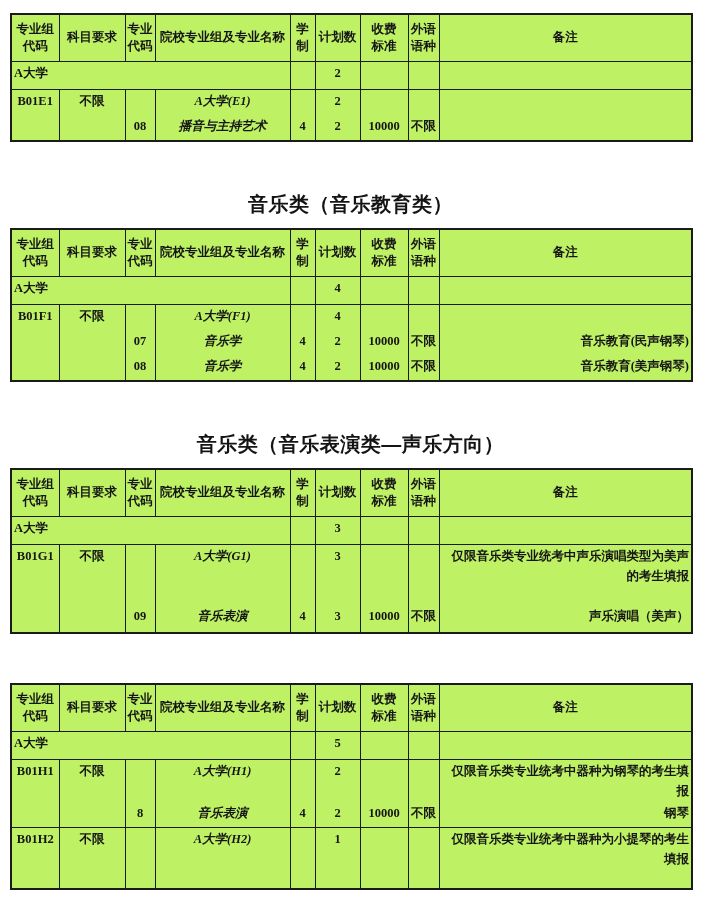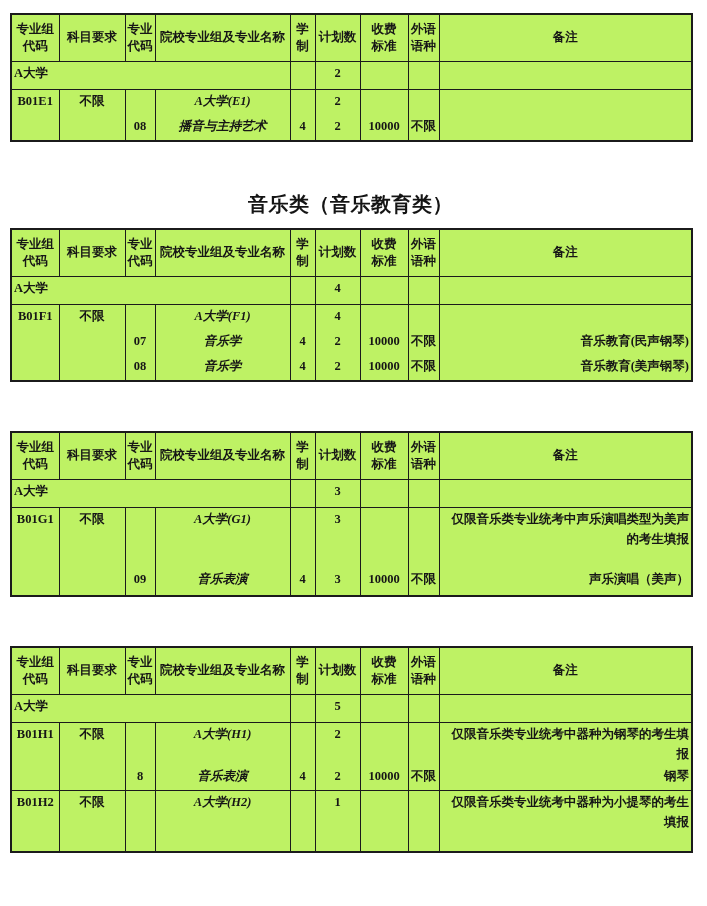--- a/index.html
+++ b/index.html
@@ -234,20 +234,21 @@
               <td class="c-years">4</td>
               <td class="c-plan">2</td>
               <td class="c-fee">10000</td>
               <td class="c-lang">不限</td>
               <td class="c-remark">音乐教育(美声钢琴)</td>
             </tr>
           </tbody>
         </table>
       </section>
       <section class="plan-section">
+        <h2 class="section-title">音乐类（音乐表演类—声乐方向）</h2>
         <table class="plan-table">
           <colgroup>
             <col class="col-0">
             <col class="col-1">
             <col class="col-2">
             <col class="col-3">
             <col class="col-4">
             <col class="col-5">
             <col class="col-6">
             <col class="col-7">

